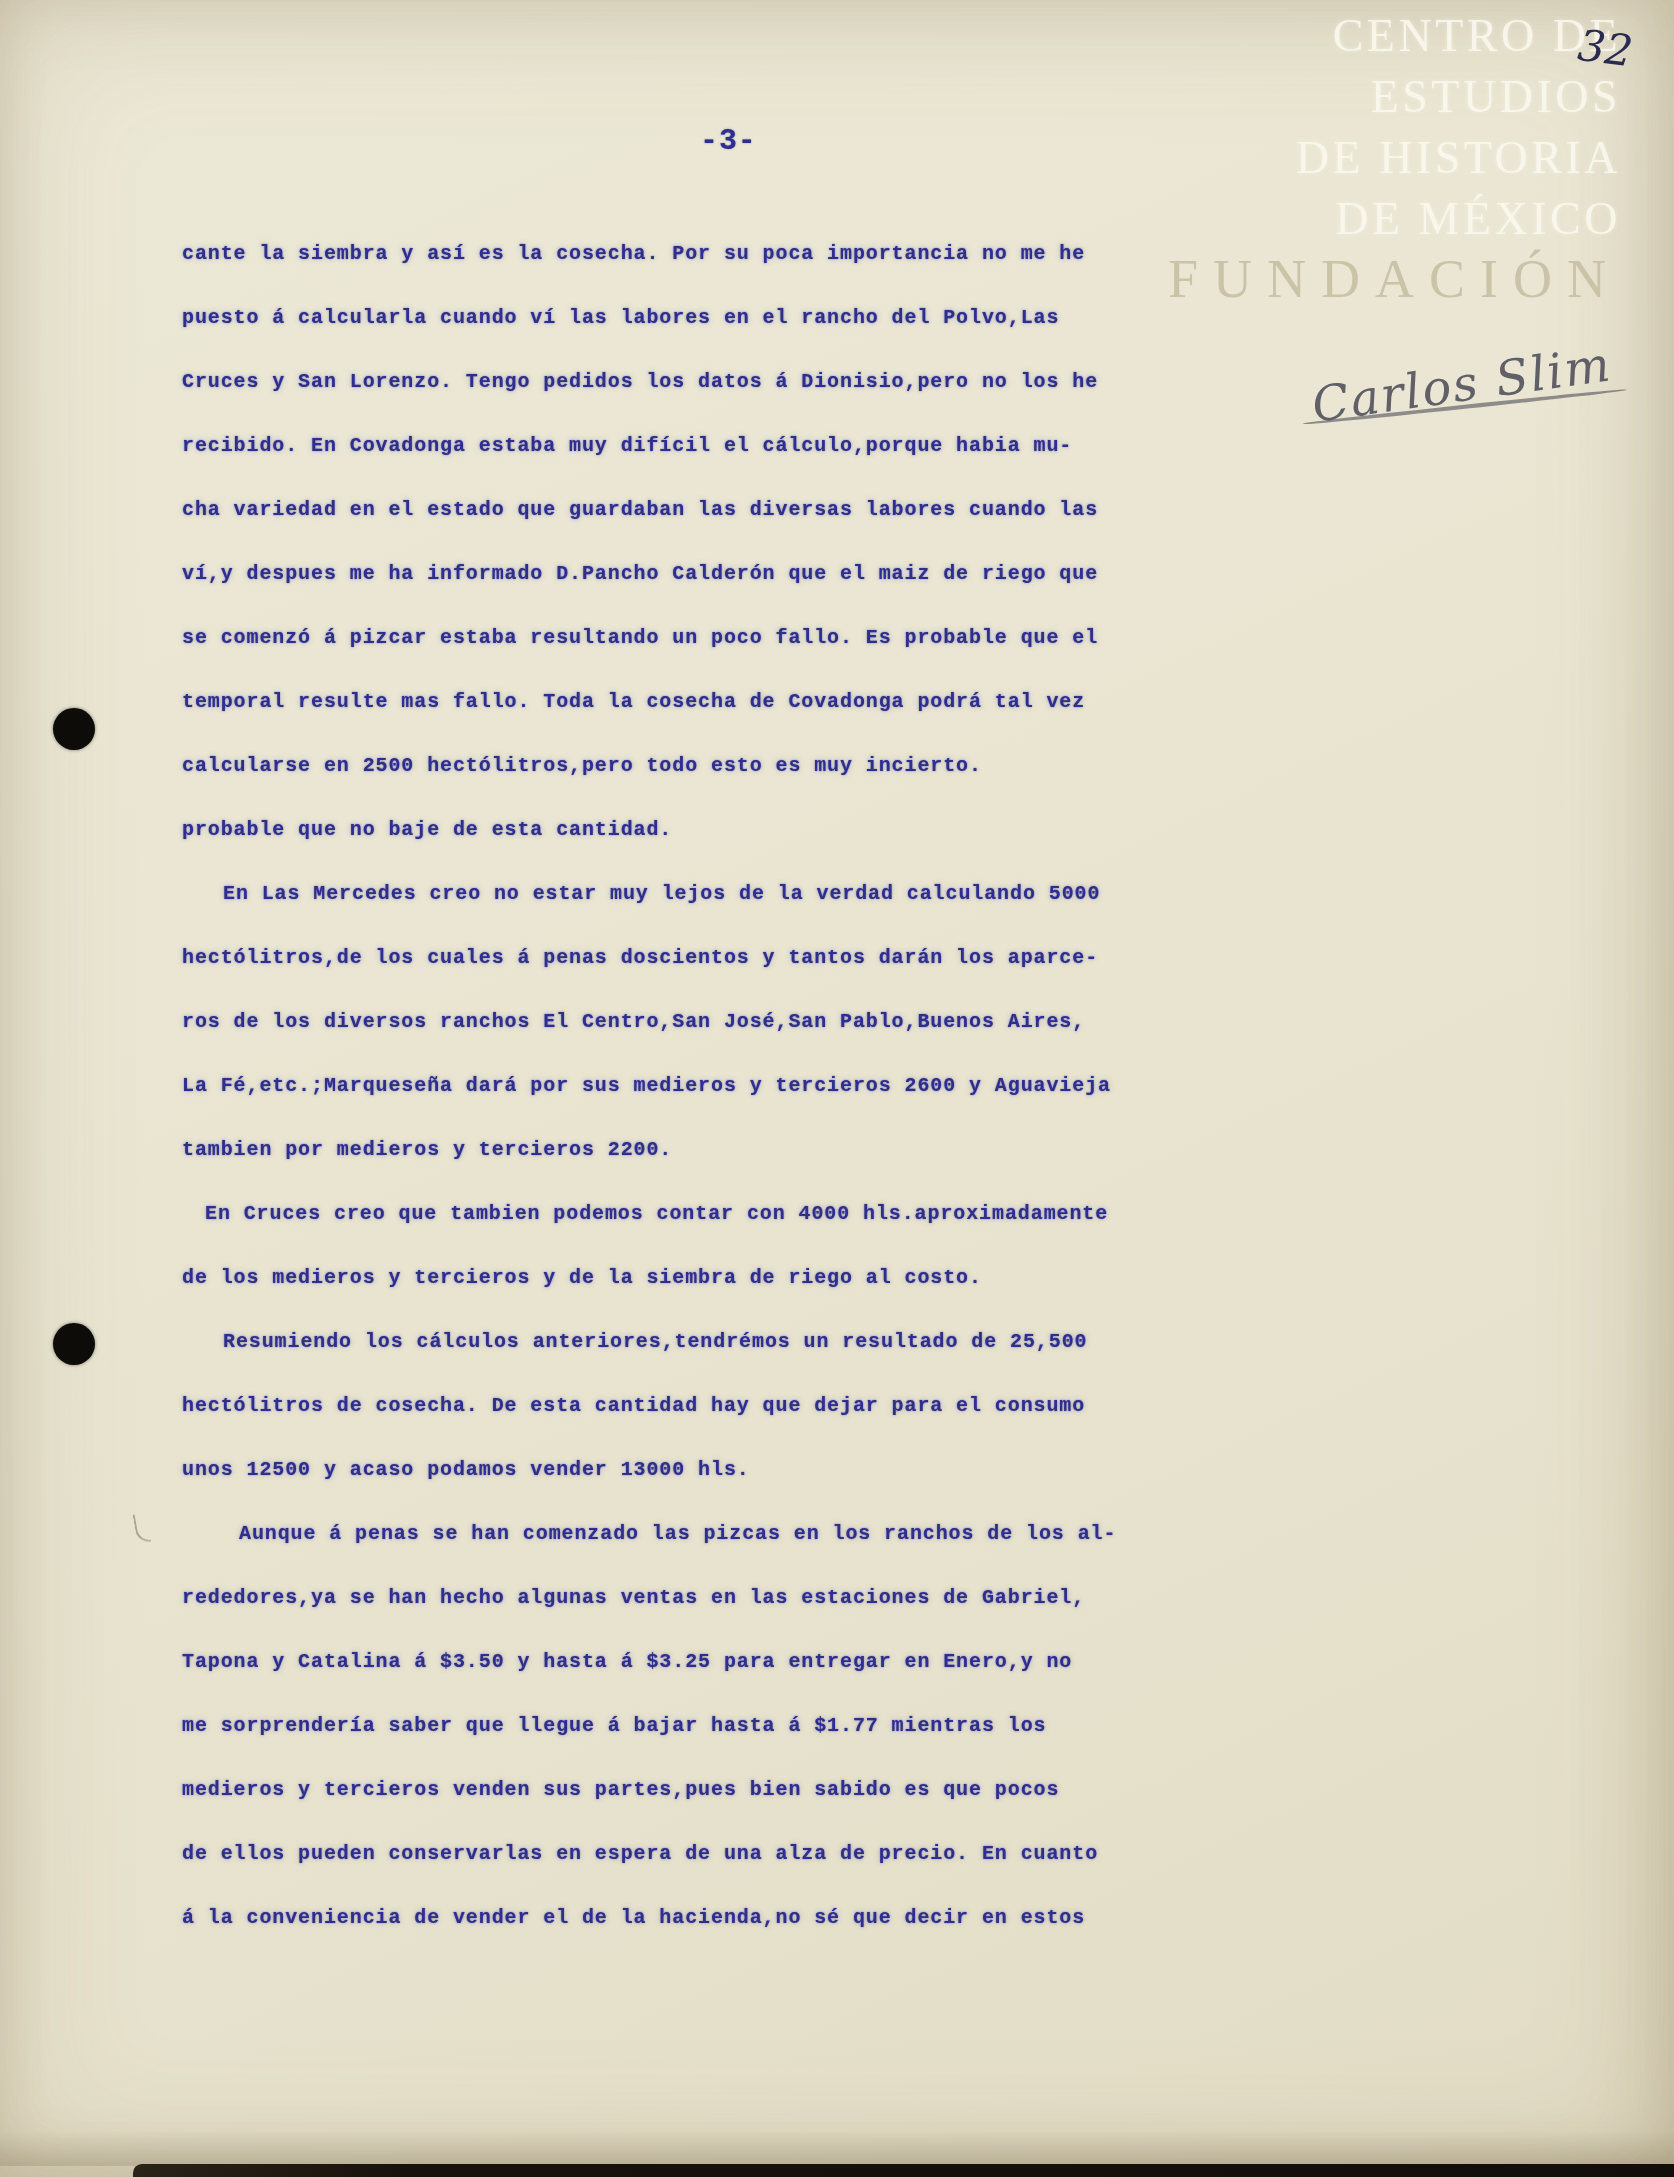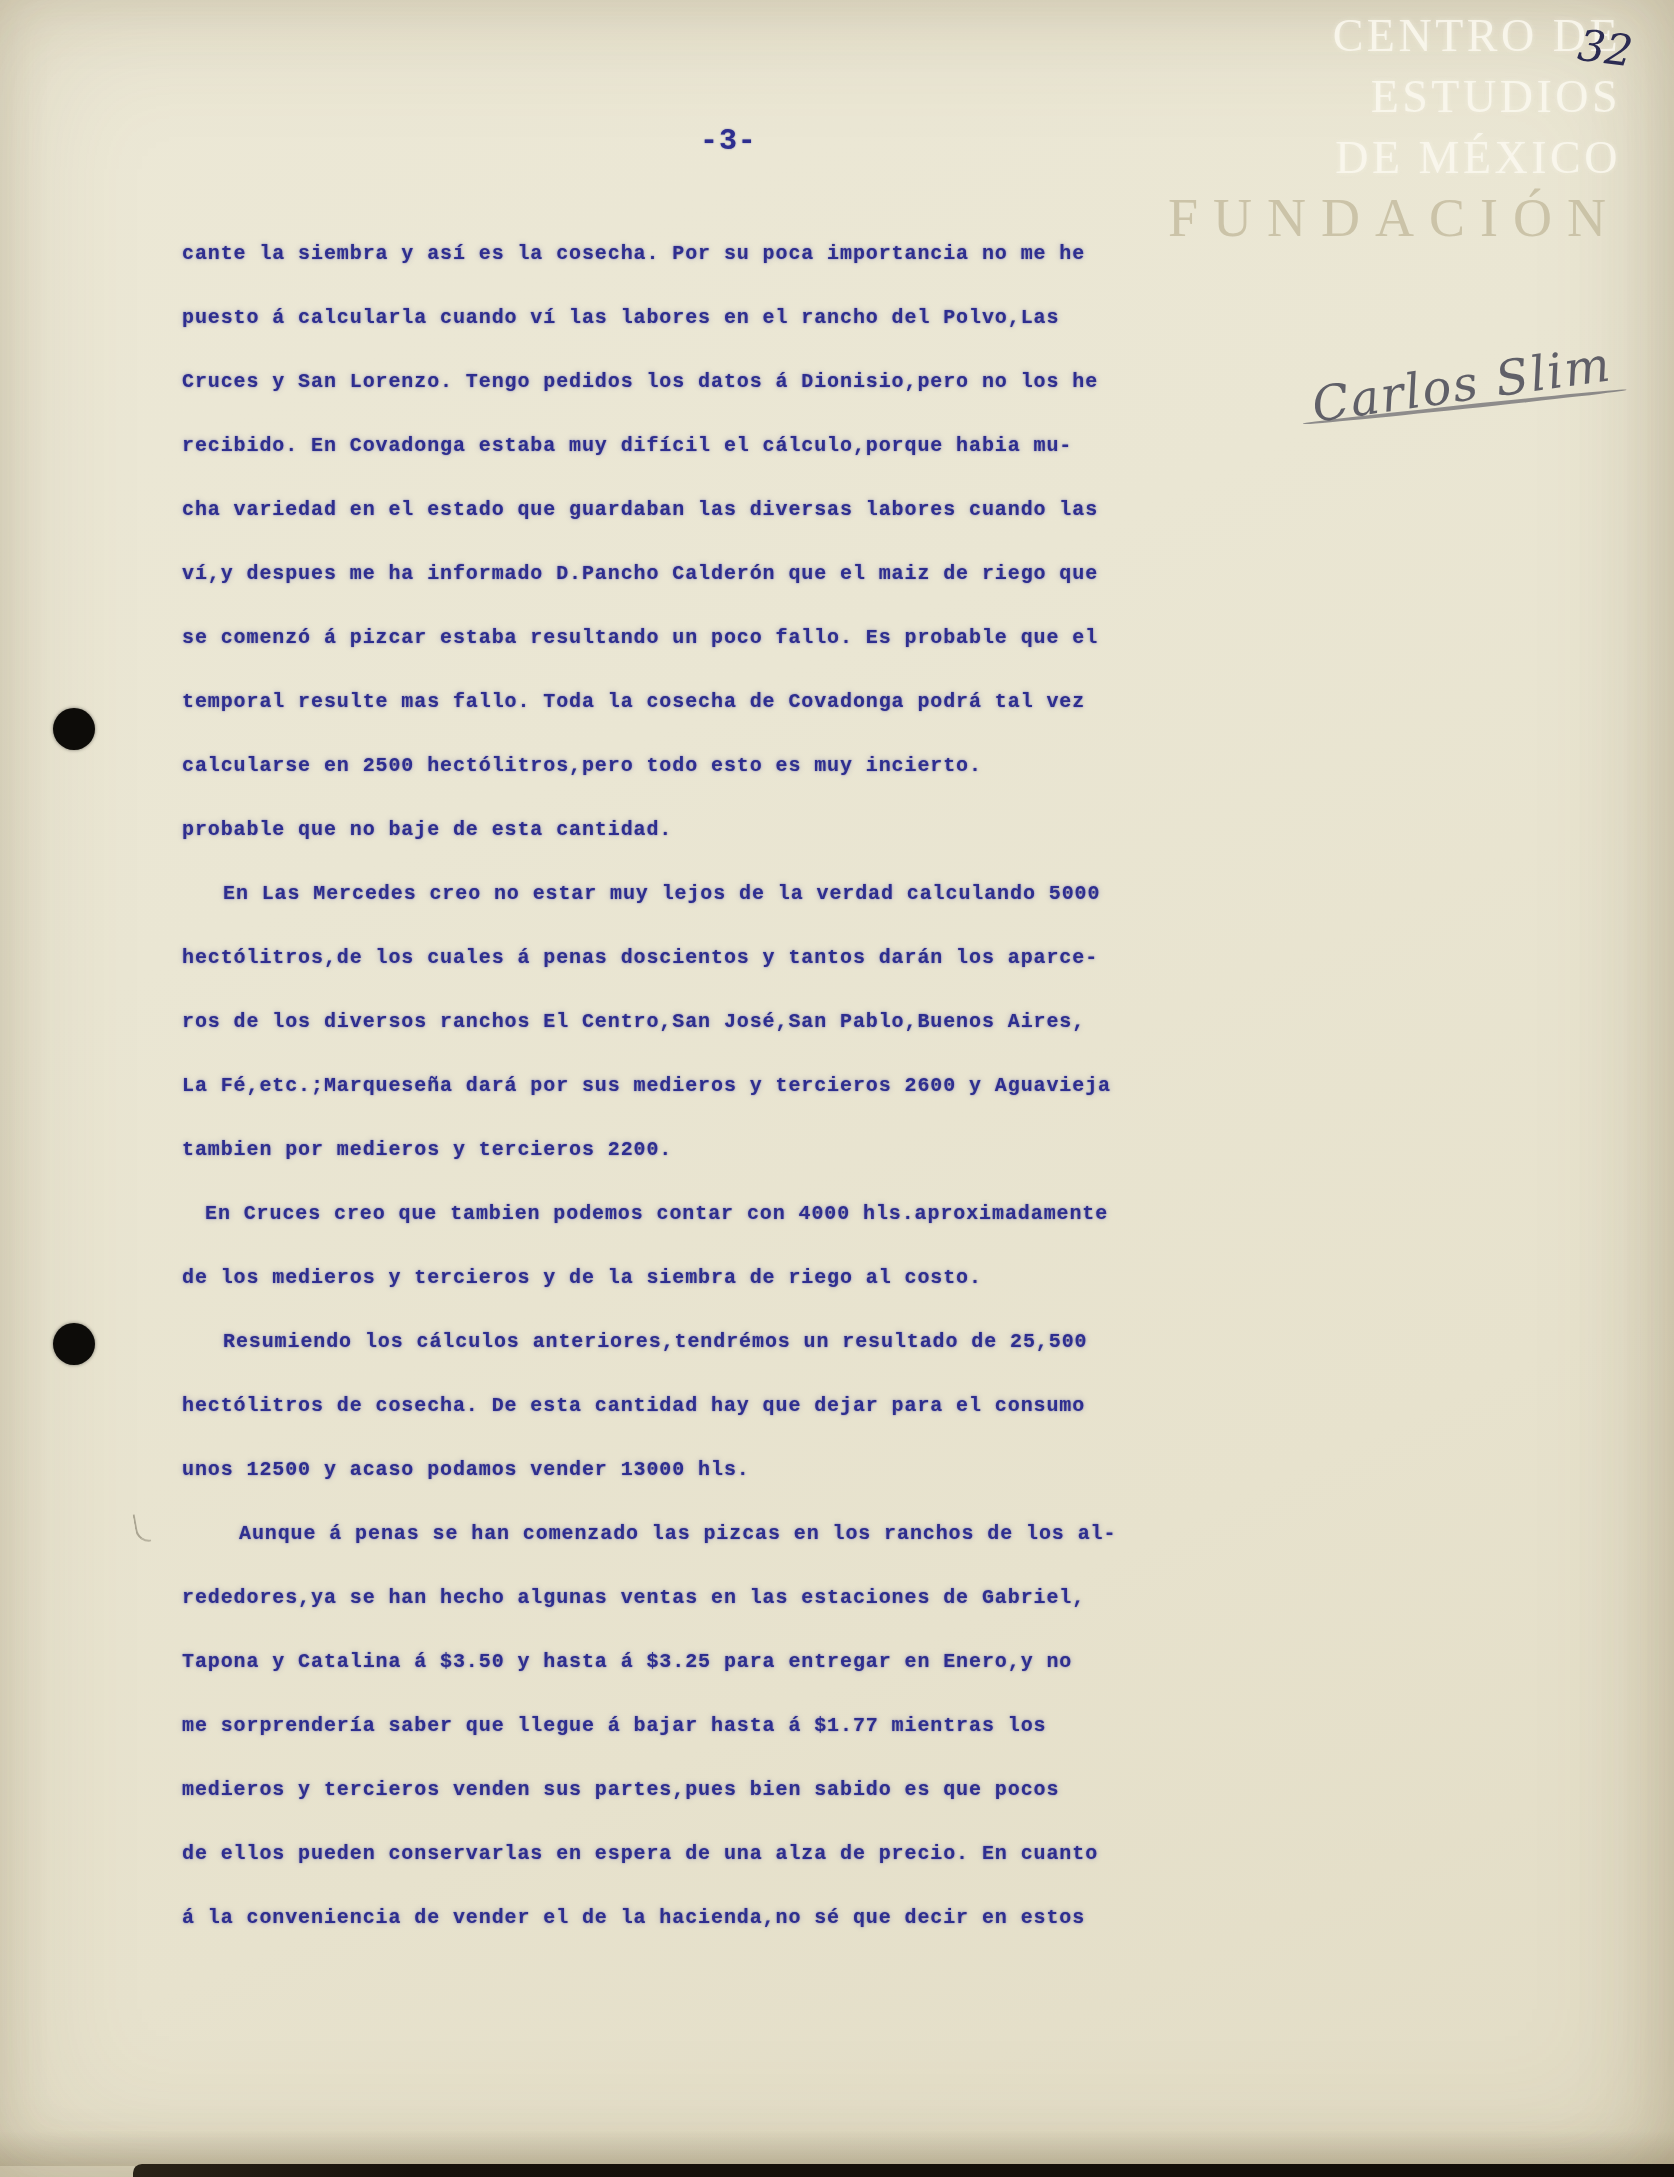--- a/index.html
+++ b/index.html
@@ -137,20 +137,21 @@
     <div class="line">Tapona y Catalina á $3.50 y hasta á $3.25 para entregar en Enero,y no</div>
     <div class="line">me sorprendería saber que llegue á bajar hasta á $1.77 mientras los</div>
     <div class="line">medieros y tercieros venden sus partes,pues bien sabido es que pocos</div>
     <div class="line">de ellos pueden conservarlas en espera de una alza de precio. En cuanto</div>
     <div class="line">á la conveniencia de vender el de la hacienda,no sé que decir en estos</div>
   </div>
 
   <div class="watermark">
     <div>CENTRO DE</div>
     <div>ESTUDIOS</div>
+    <div>DE HISTORIA</div>
     <div>DE MÉXICO</div>
     <div class="wm-fundacion">FUNDACIÓN</div>
   </div>
 
   <div class="corner-note">32</div>
 
   <div class="signature">Carlos Slim</div>
 
   <div class="hole hole-1"></div>
   <div class="hole hole-2"></div>

